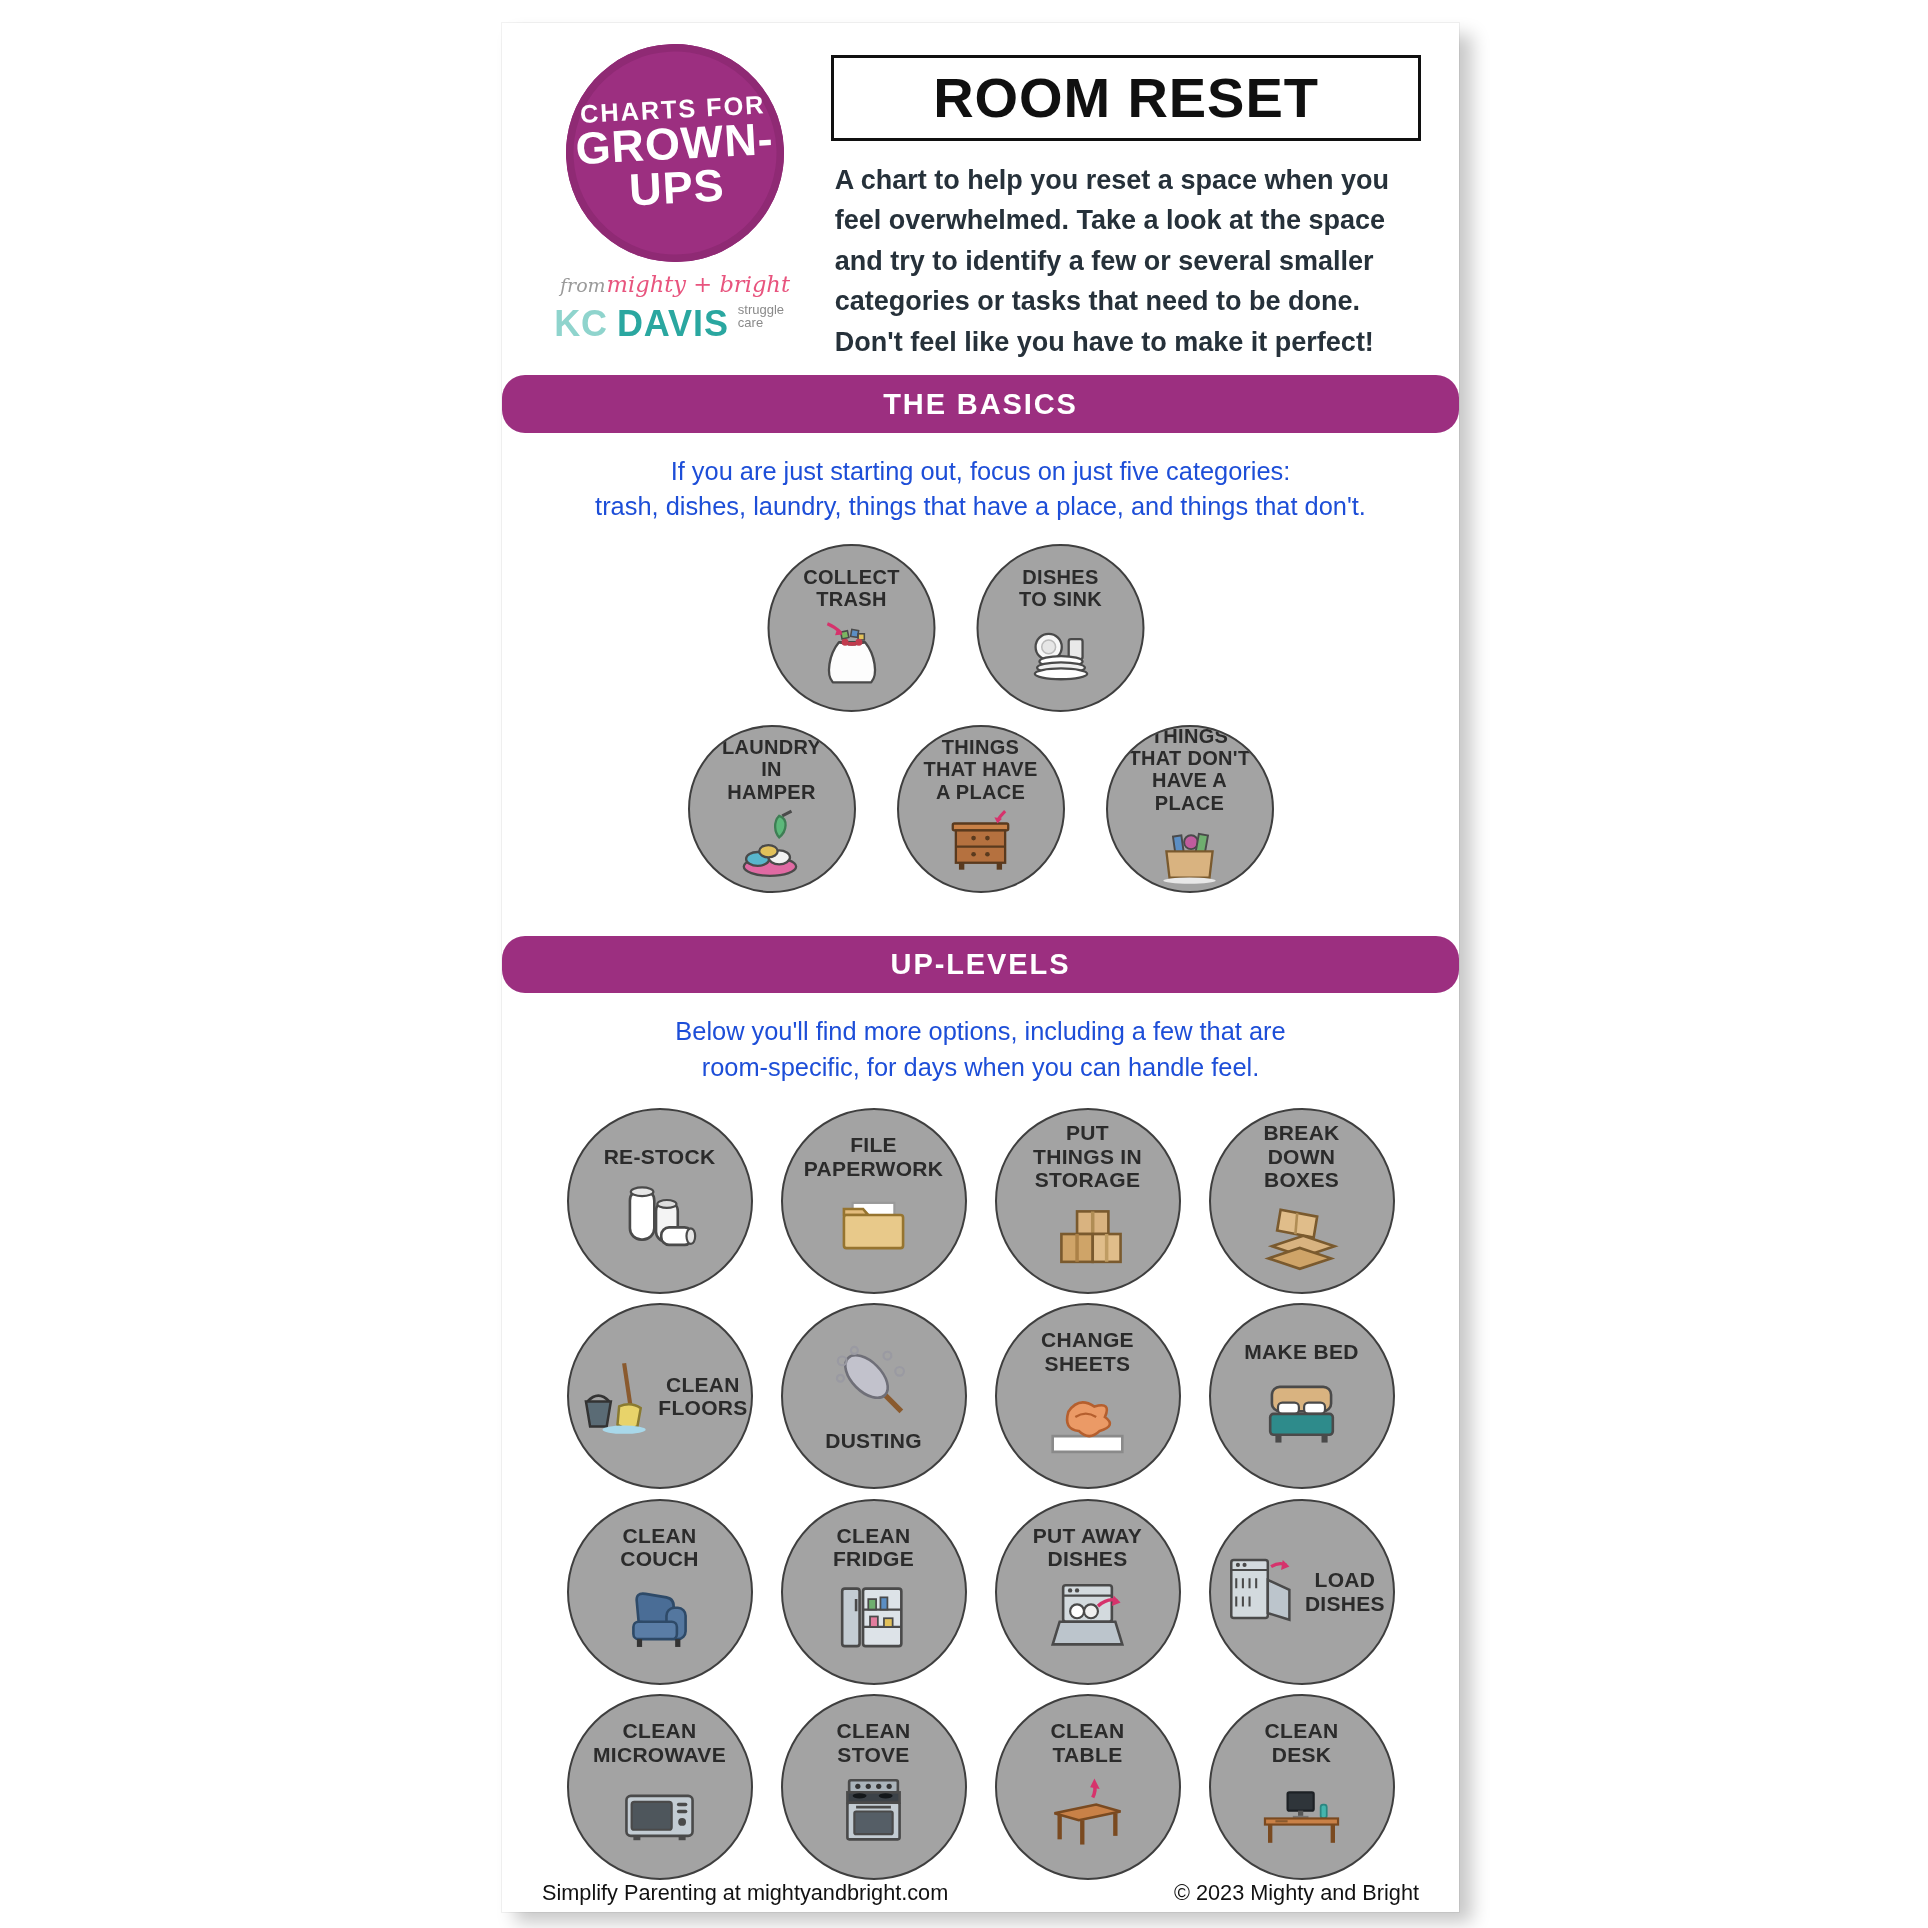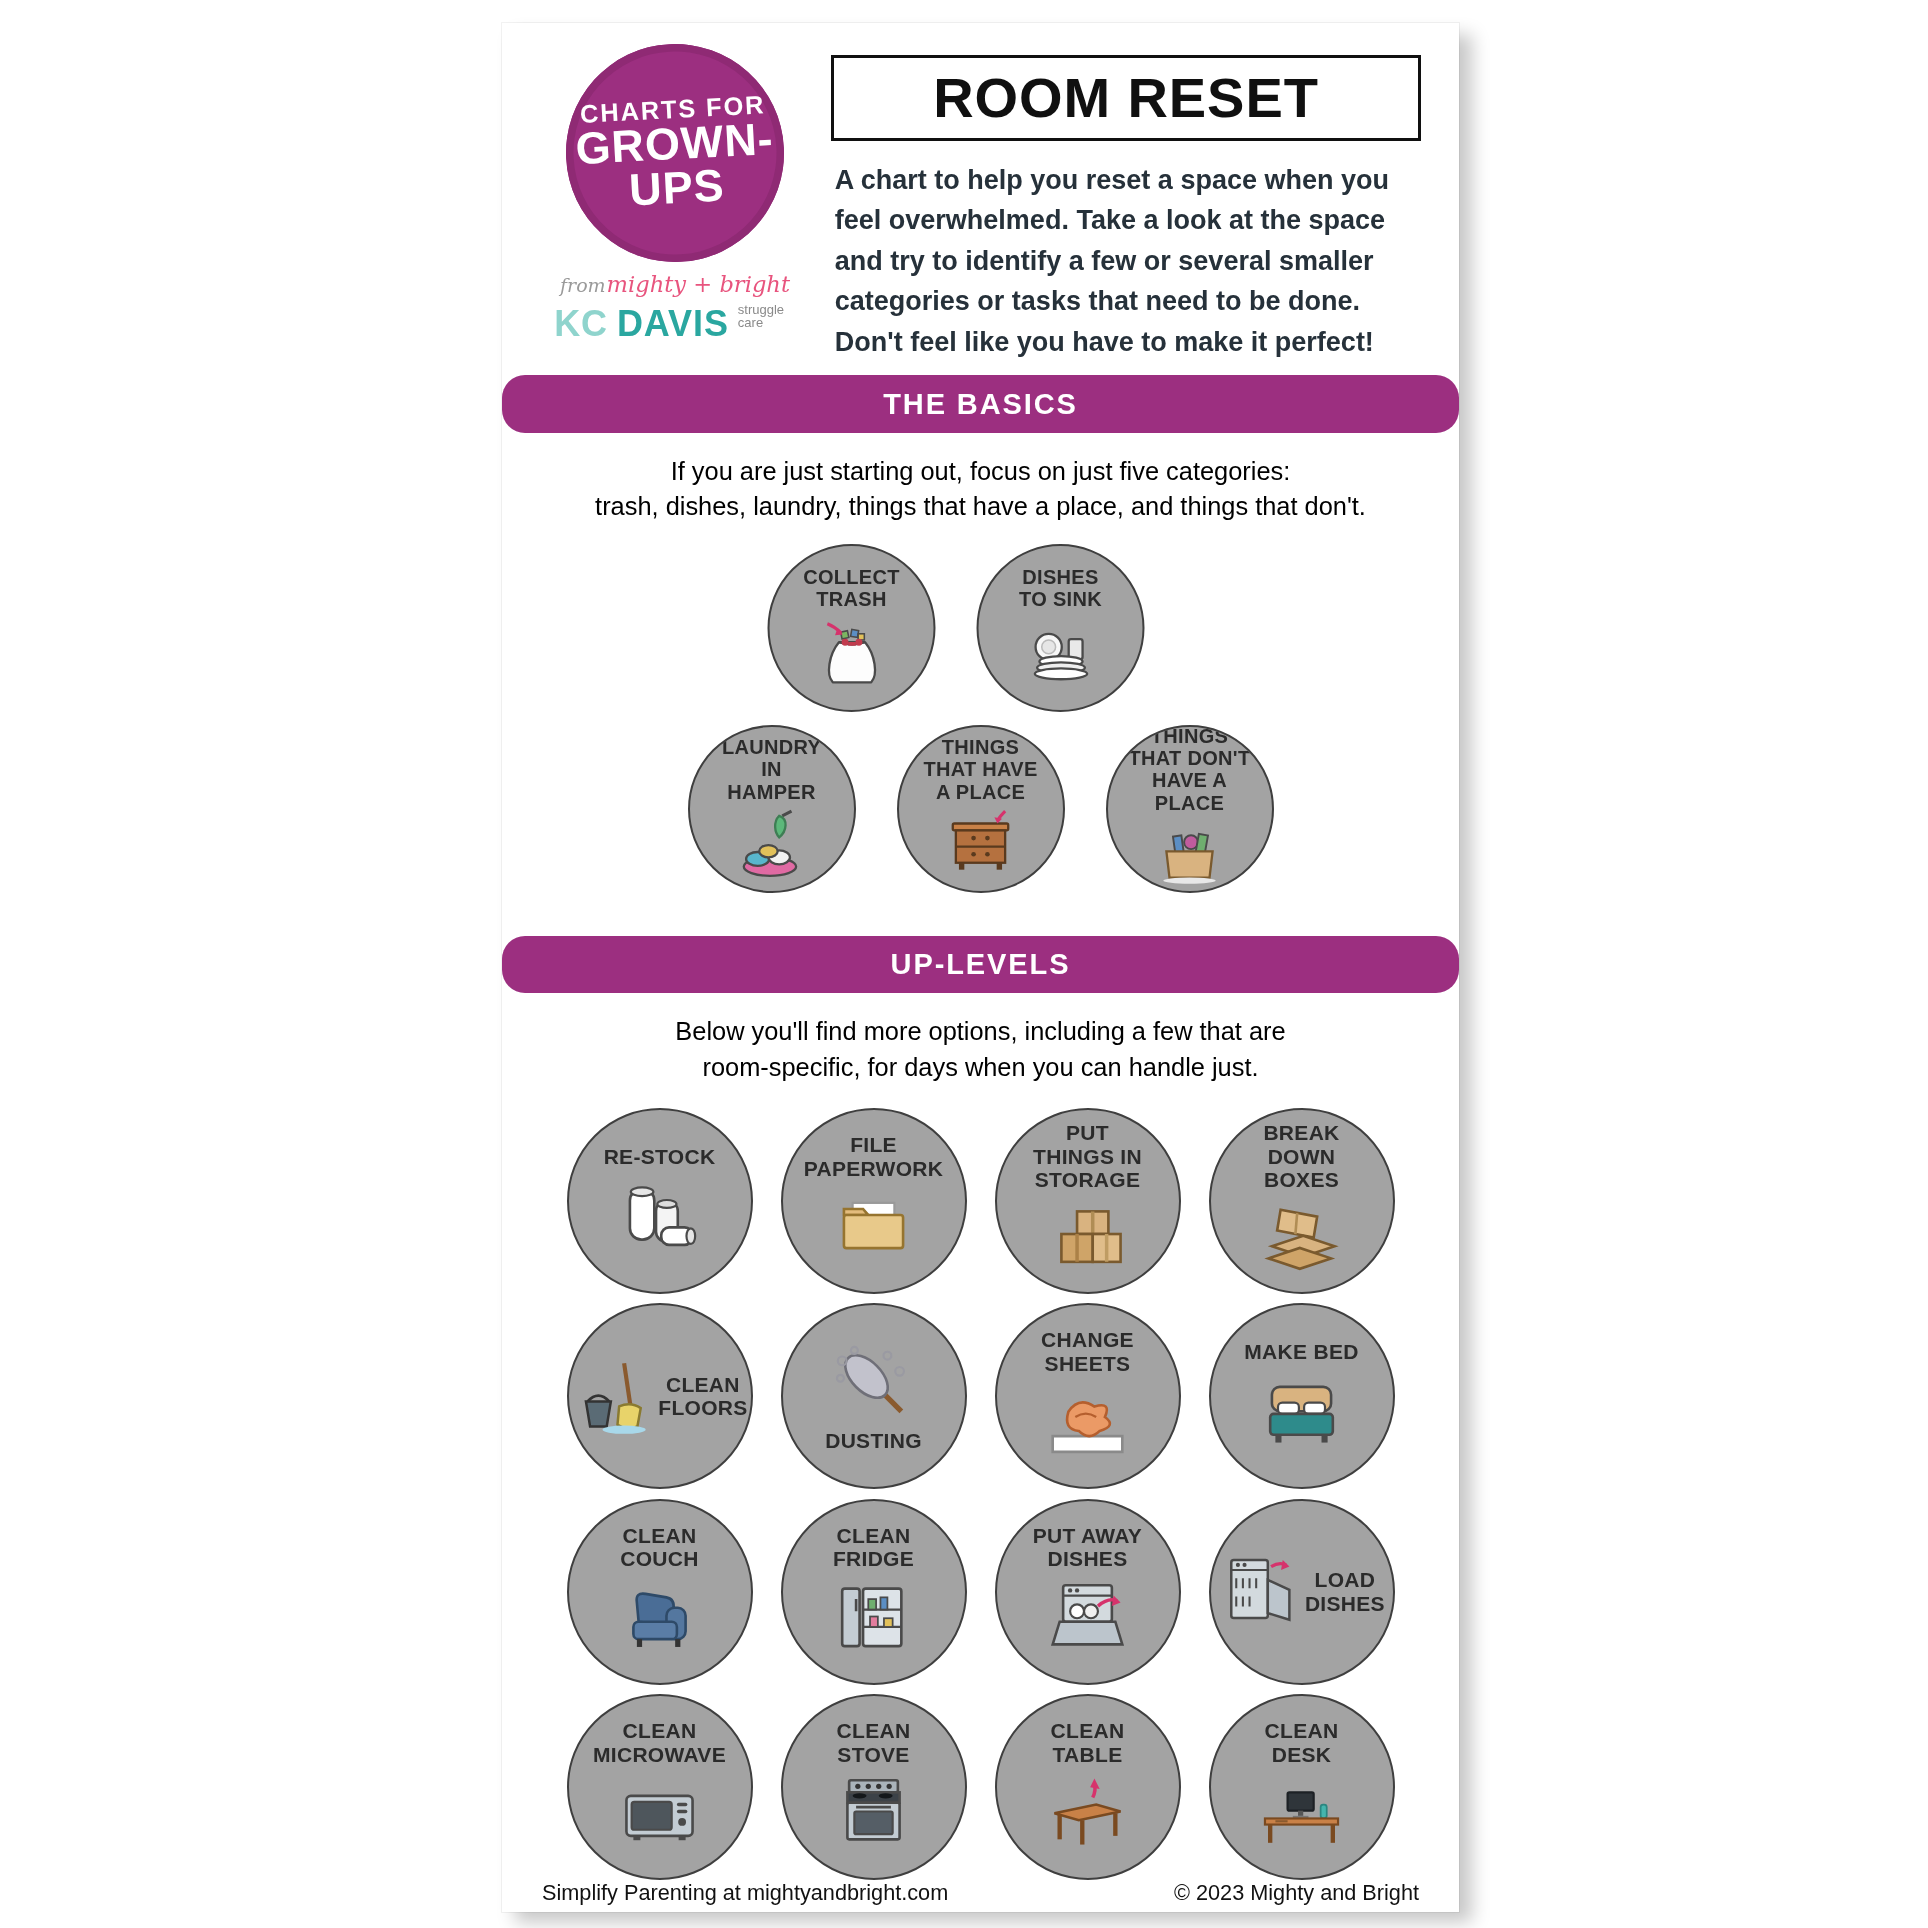--- a/index.html
+++ b/index.html
@@ -35,21 +35,21 @@
     border:3.8px solid #101010;text-align:center;padding:7.5px 0;
     font-size:56px;font-weight:bold;letter-spacing:0.9px;color:#101010;
   }
   .description{font-size:27px;line-height:1.5;color:#26313a;margin:19px 1.9px 0 3.8px;font-weight:bold;}
   
   .banner{
     background:#9c2f80;color:#fff;text-align:center;
     font-size:29px;font-weight:bold;letter-spacing:1.9px;padding:12.2px 0;border-radius:23px;
   }
   .banner-uplevels{margin-top:43px;}
-  .intro{text-align:center;font-size:25.4px;color:#000000;margin-top:21px;line-height:1.4;}
+  .intro{text-align:center;font-size:25.4px;color:#1d4ed8;margin-top:21px;line-height:1.4;}
   
   .badges{display:flex;flex-direction:column;}
   .badges .badge-row{display:flex;justify-content:center;}
   .basics{margin-top:19px;}
   .basics .badge-row{gap:41px;}
   .basics .badge-row + .badge-row{margin-top:13px;}
   .basics .badge-row:first-child{transform:translateX(-24.5px);}
   .uplevels{margin-top:22.6px;}
   .uplevels .badge-row{gap:28px;}
   .uplevels .badge-row + .badge-row{margin-top:9.4px;}
@@ -189,21 +189,21 @@
             </svg>
           </div>
         </div>
       </div>
     </div>
 
   <div class="banner banner-uplevels">UP-LEVELS</div>
 
   <div class="intro">
     <div>Below you'll find more options, including a few that are</div>
-    <div>room-specific, for days when you can handle just.</div>
+    <div>room-specific, for days when you can handle feel.</div>
   </div>
 
   <div class="badges uplevels">
       <div class="badge-row">
         <div class="badge pos-top">
           <div class="badge-label">RE-STOCK</div>
           <div class="badge-icon">
             <svg viewBox="0 0 100 100">
               <rect x="16" y="22" width="28" height="58" rx="13" fill="#ffffff" stroke="#4a4a4a" stroke-width="3"></rect>
               <ellipse cx="30" cy="25" rx="13" ry="5" fill="#e6e6e6" stroke="#4a4a4a" stroke-width="2.5"></ellipse>

